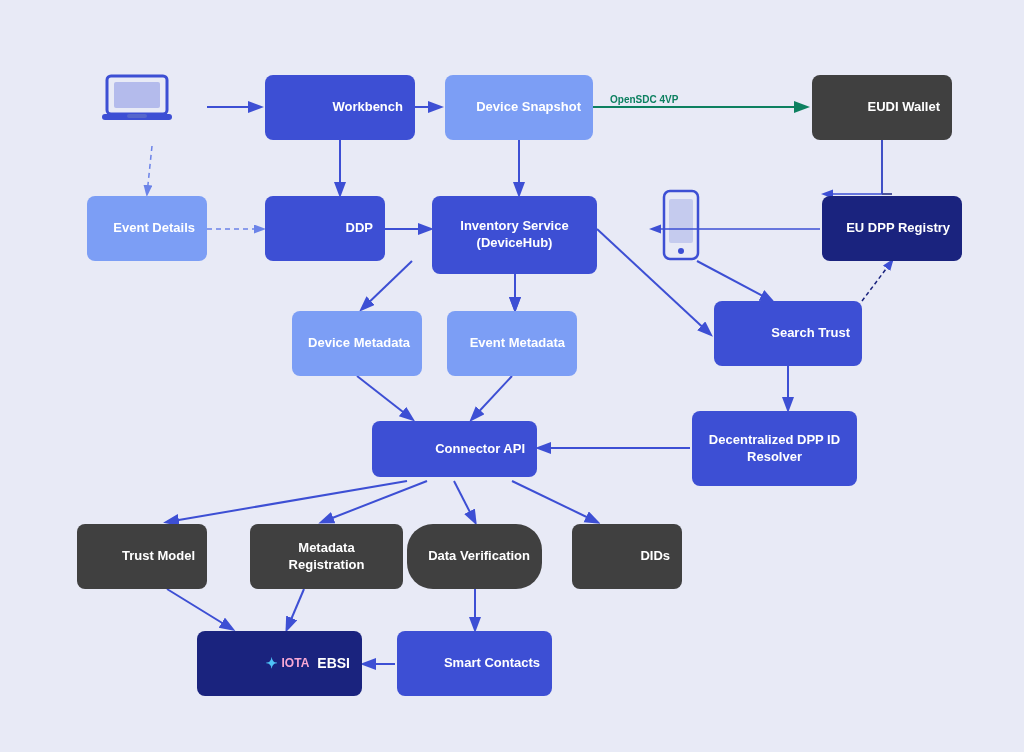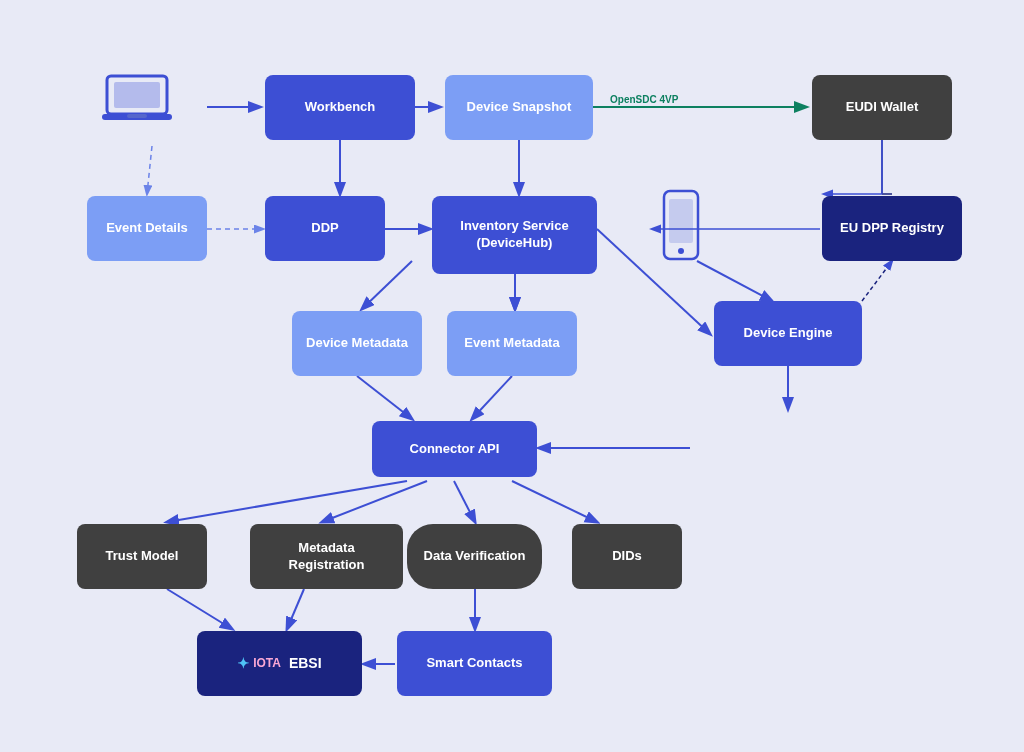--- a/index.html
+++ b/index.html
@@ -16,21 +16,21 @@
     .diagram {
       position: relative;
       width: 960px;
       height: 720px;
     }
     .node {
       position: absolute;
       border-radius: 8px;
       display: flex;
       align-items: center;
-      justify-content: center;
+      justify-content: flex-end;
       text-align: center;
       font-weight: 600;
       font-size: 13px;
       line-height: 1.3;
       color: white;
       padding: 8px 12px;
     }
     .blue-medium { background: #3d4fd4; }
     .blue-lighter { background: #7c9ef5; }
     .dark-teal { background: #404040; }
@@ -198,27 +198,30 @@
 
   <div class="node blue-lighter" style="left:415px; top:295px; width:130px; height:65px;">
     <span>Event Metadata</span>
   </div>
 
   <div class="node blue-lighter" style="left:260px; top:295px; width:130px; height:65px;">
     <span>Device Metadata</span>
   </div>
 
   <div class="node blue-medium" style="left:682px; top:285px; width:148px; height:65px;">
-    <span>Device Engine</span>
+    <span>Search Trust</span>
   </div>
 
   <div class="node blue-medium" style="left:340px; top:405px; width:165px; height:56px;">
     <span>Connector API</span>
   </div>
 
+  <div class="node blue-medium" style="left:660px; top:395px; width:165px; height:75px;">
+    <span>Decentralized DPP ID Resolver</span>
+  </div>
 
   <div class="node dark-teal" style="left:45px; top:508px; width:130px; height:65px;">
     <span>Trust Model</span>
   </div>
 
   <div class="node dark-teal" style="left:218px; top:508px; width:153px; height:65px;">
     <span>Metadata Registration</span>
   </div>
 
   <div class="node dark-teal" style="left:375px; top:508px; width:135px; height:65px;border-radius:26px;">

